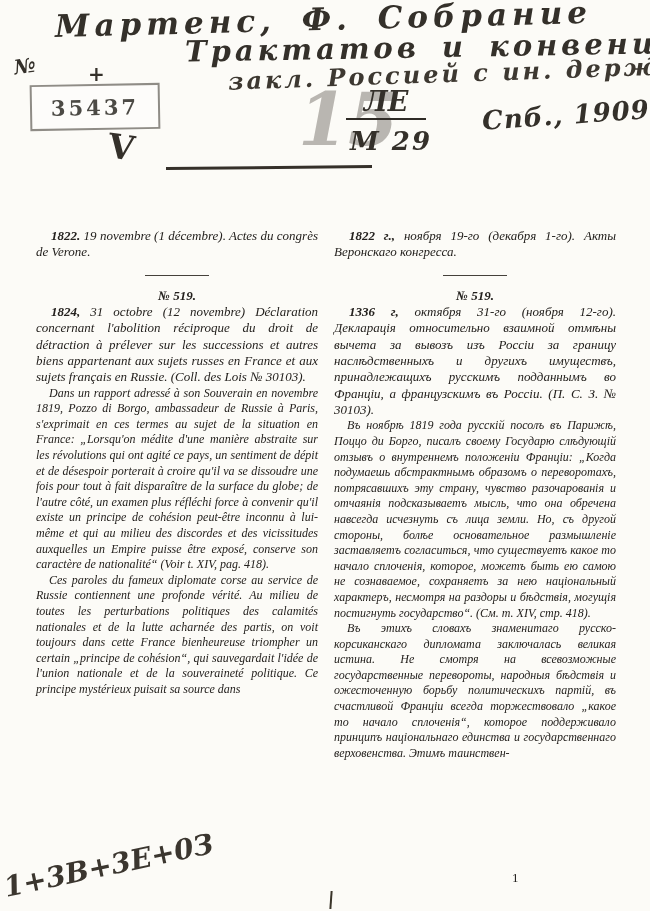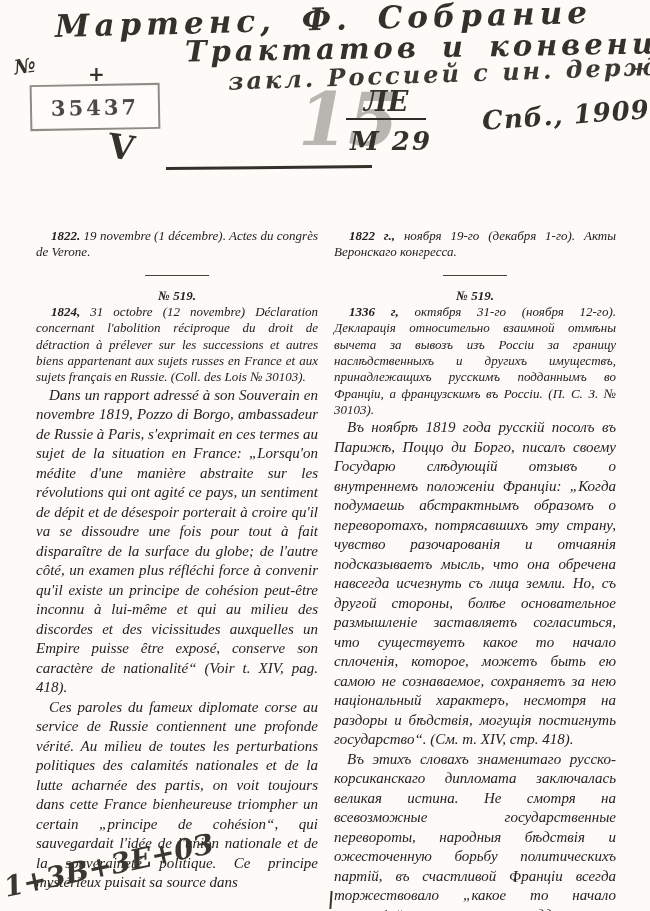--- a/index.html
+++ b/index.html
@@ -57,21 +57,21 @@
   .col { flex:1 1 0; text-align:justify; }
   .col p { margin:0; }
   .entry { font-size:13px; line-height:1.26; text-indent:15px; margin-bottom:2px; }
   .entry .yr { font-weight:bold; }
   .ref { margin-bottom:10px; }
   .rule {
     width:64px; height:0; border-top:1px solid #45413b;
     margin:14px auto 12px auto;
   }
   .num { text-align:center; font-weight:bold; font-size:13px; margin-bottom:12px; text-indent:0; }
-  .body { font-size:15px; line-height:1.3; text-indent:13px; margin-top:6px; }
+  .body { font-size:12px; line-height:1.3; text-indent:13px; margin-top:6px; }
   .page-number {
     position:absolute; left:512px; top:870px; font-size:13px; color:#24211e;
   }
 </style>
 </head>
 <body>
 
 <div class="page">
 
   <div class="hand hw1">Мартенс, Ф. Собрание</div>

